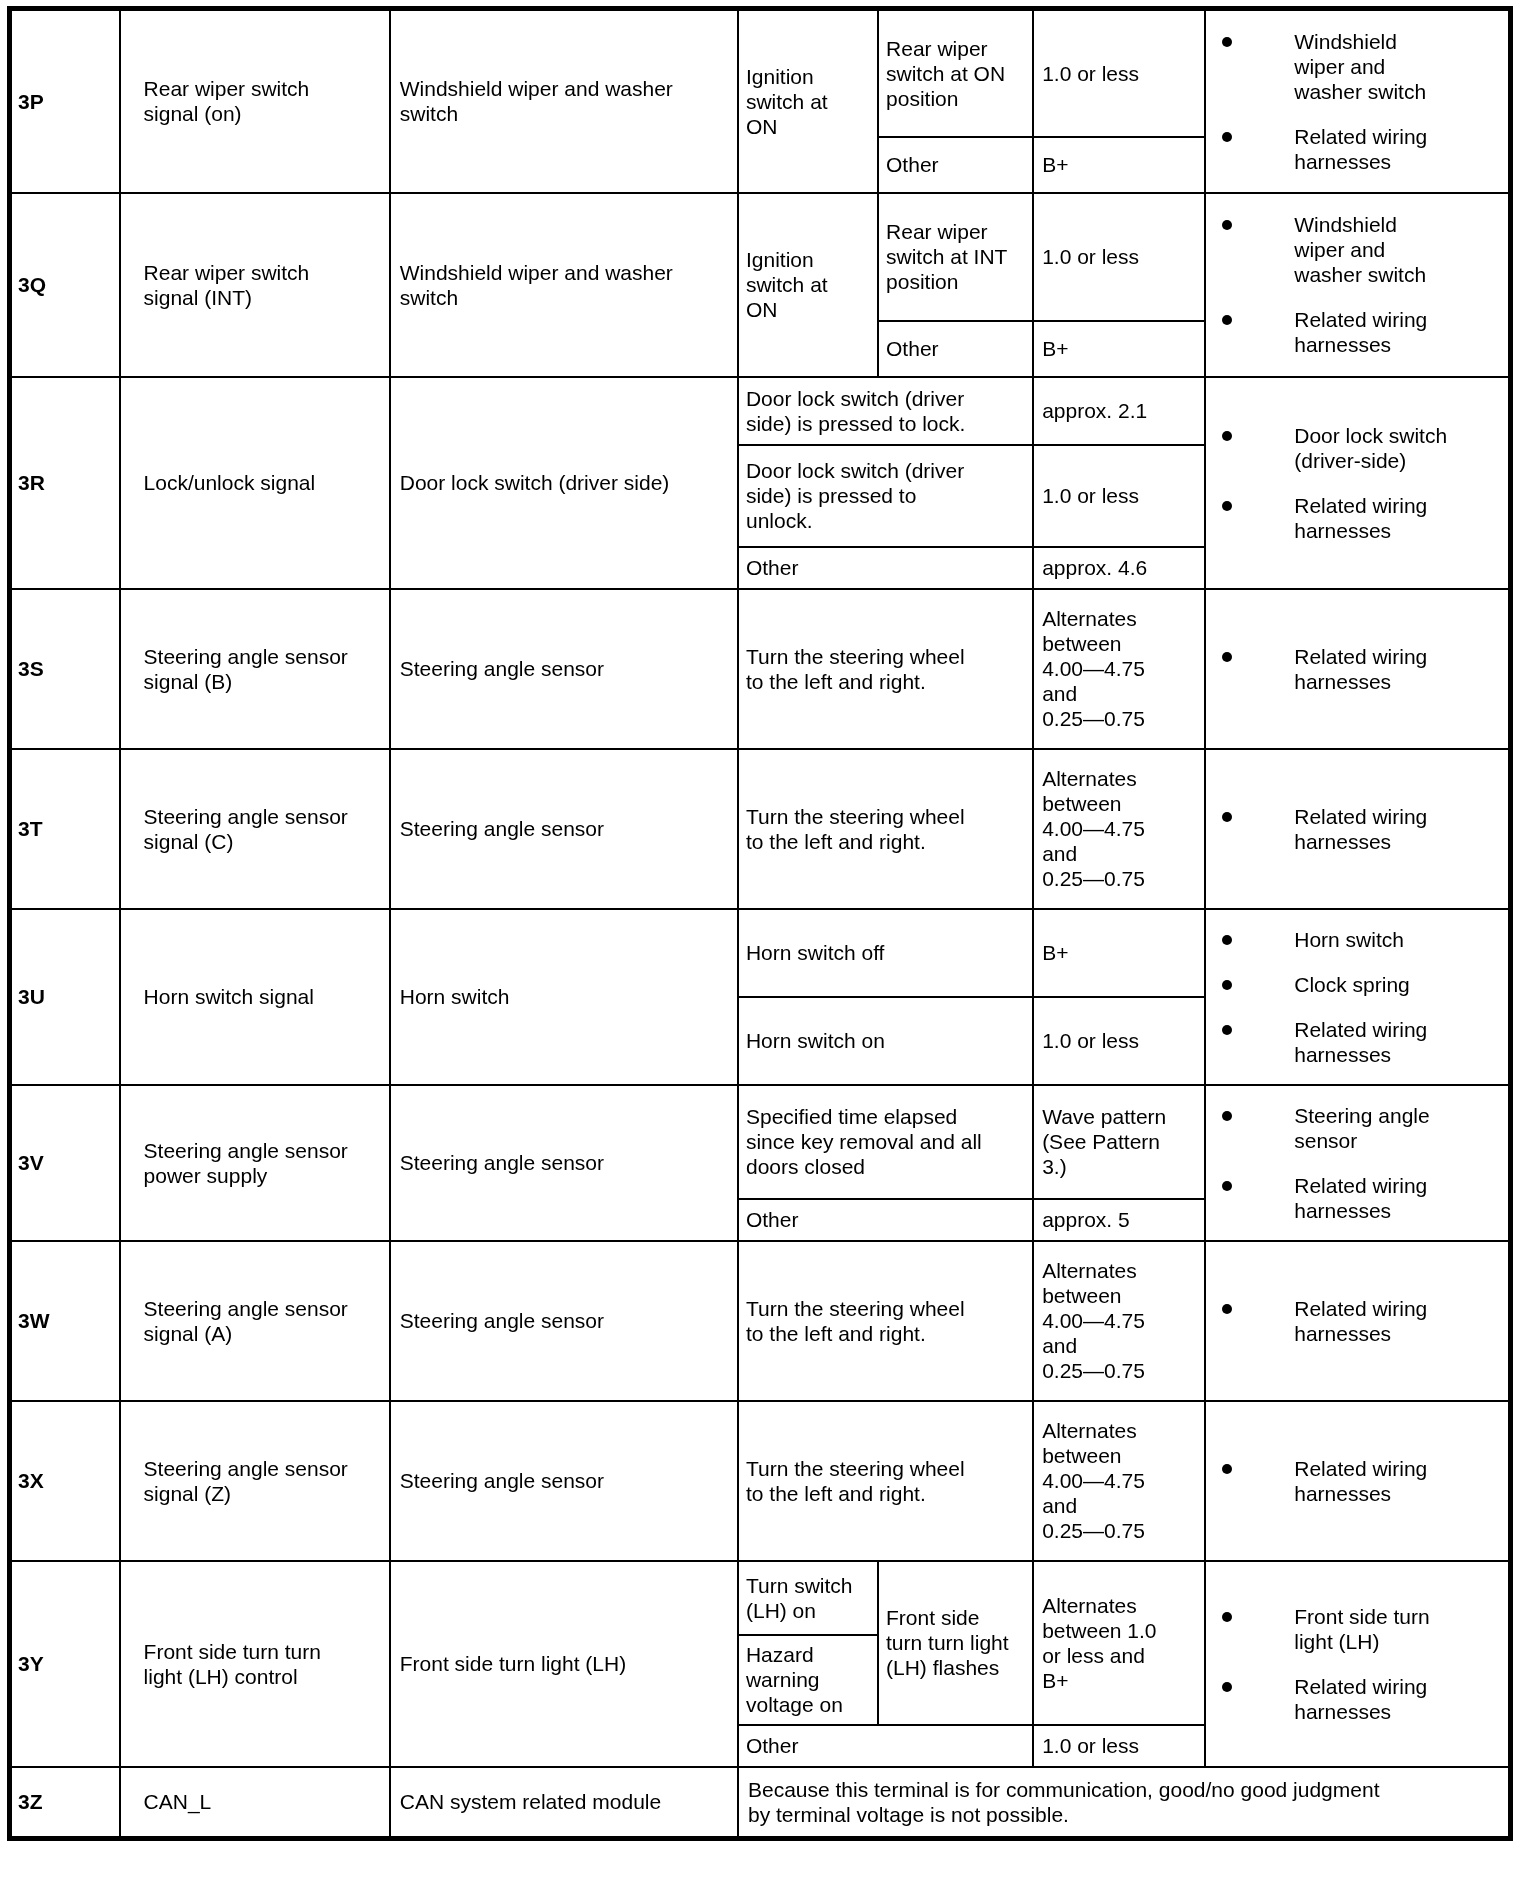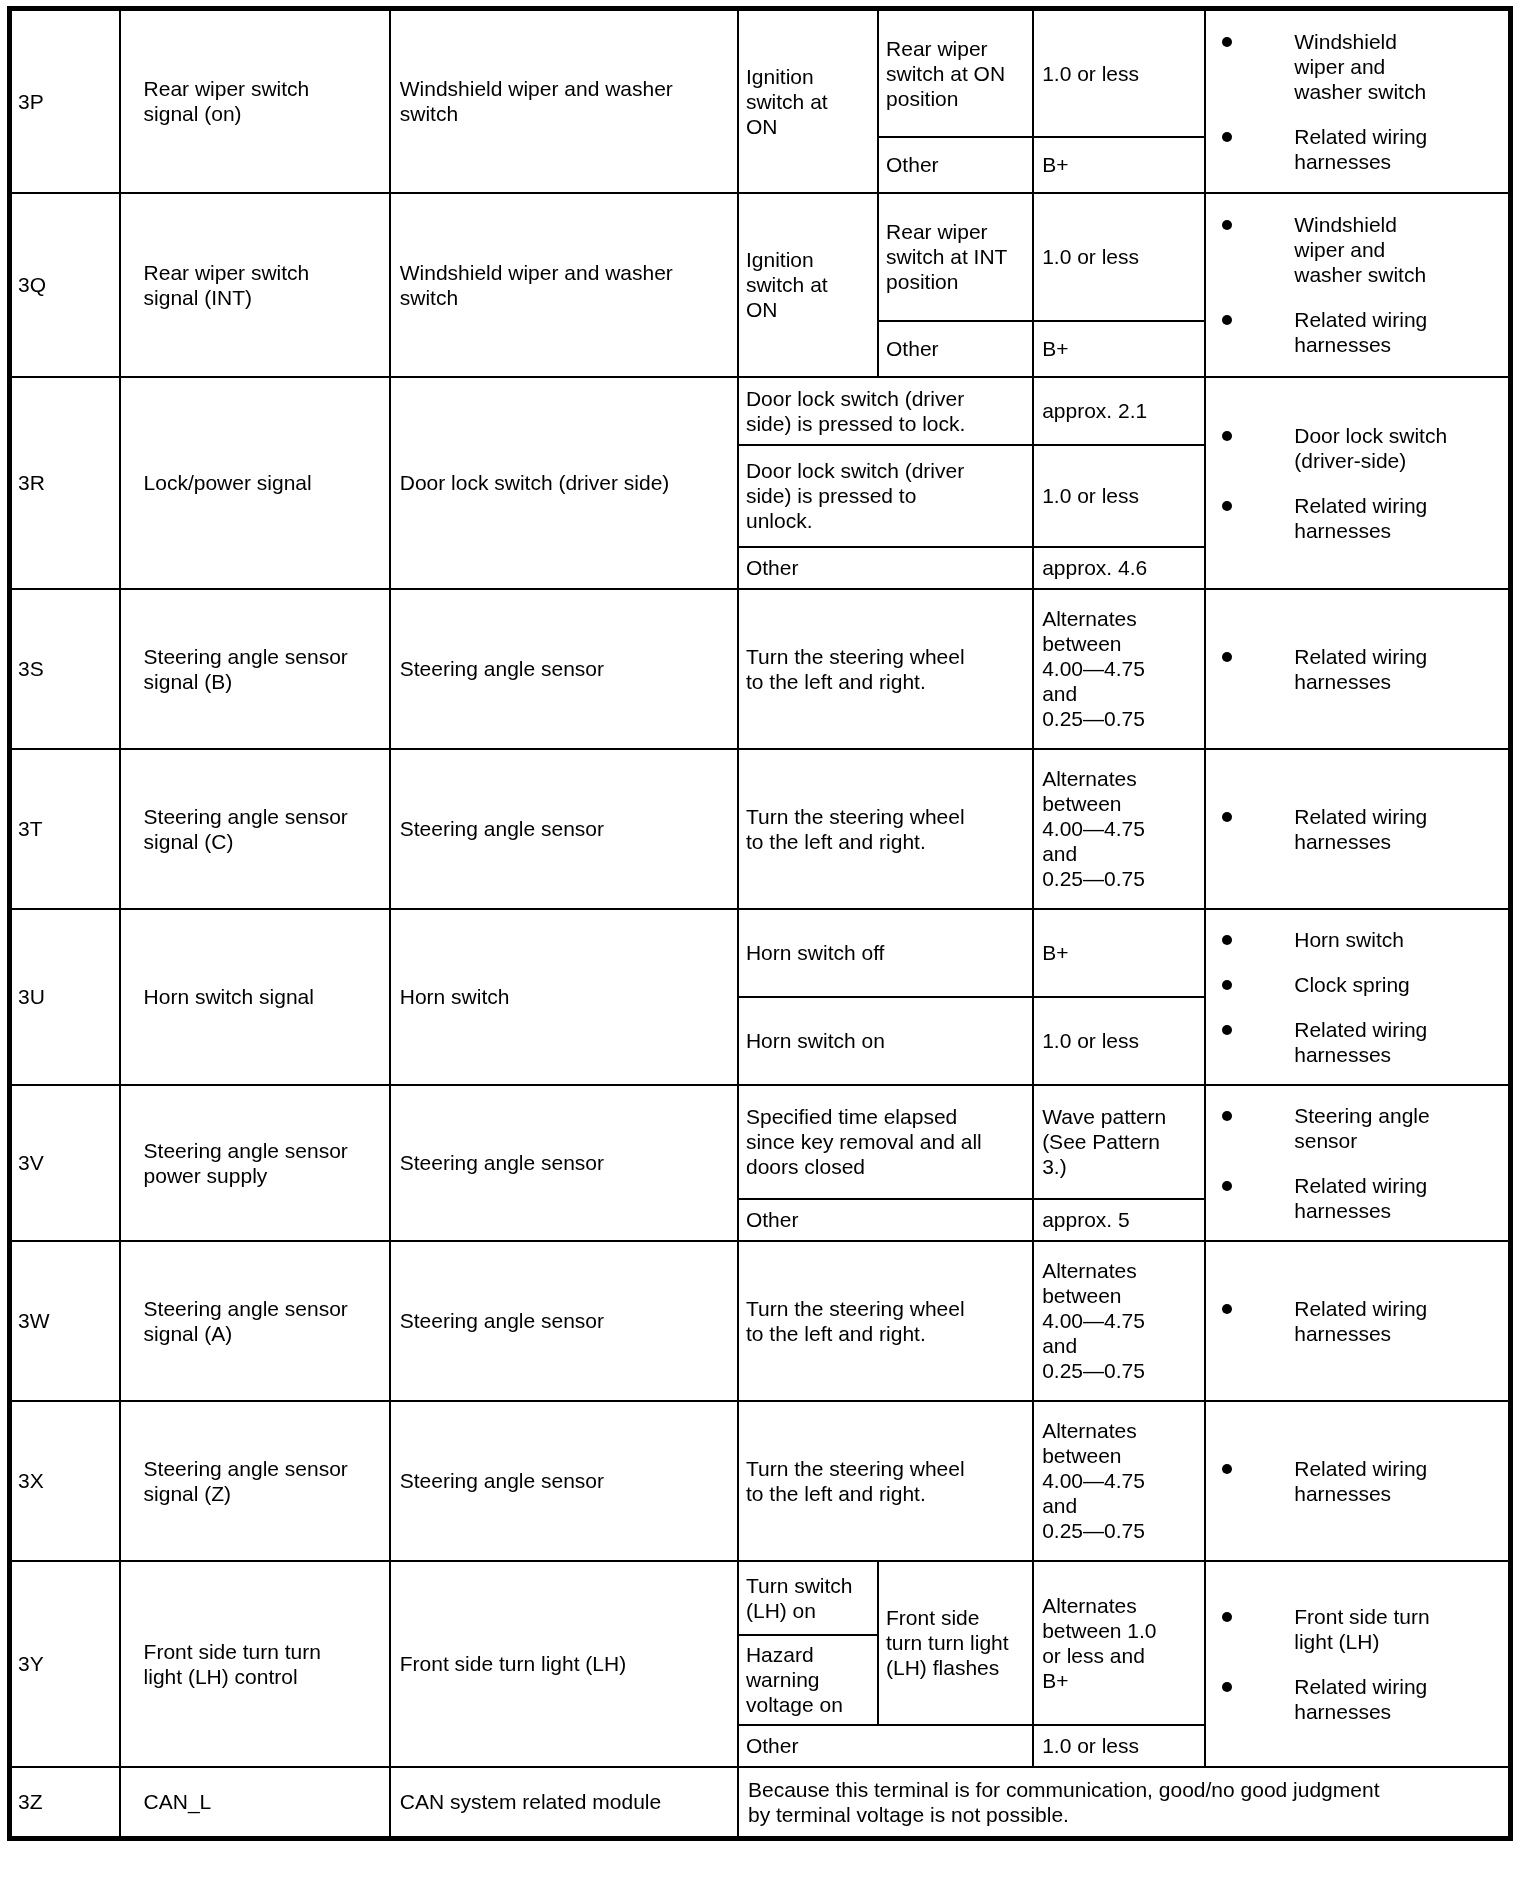--- a/index.html
+++ b/index.html
@@ -22,21 +22,21 @@
   td {
     border: 2px solid #000000;
     vertical-align: middle;
     padding: 4px 8px;
     font-size: 21px;
     line-height: 25px;
     color: #000000;
     overflow: hidden;
   }
   .txt { white-space: pre-line; }
-  .c-term { padding-left: 6px; }
+  .c-term { padding-left: 6px; font-weight: bold; }
   .c-sig  { padding-left: 23px; }
   .c-conn { padding-left: 9px; }
   .c-cond { padding-left: 7px; margin-left: 42px; }
   .c-volt { padding-left: 8px; }
   .c-note { padding-left: 9px; }
   .c-insp { padding-left: 16px; padding-right: 6px; }
   .insp-item { display: flex; align-items: flex-start; gap: 44px; }
   .insp-item + .insp-item { margin-top: 20px; }
   .bullet {
     width: 10px; height: 10px;
@@ -121,21 +121,21 @@
             </div>
     </td>
   </tr>
   <tr style="height:56px">
     <td class="c-cond"><span class="txt">Other</span></td>
     <td class="c-volt"><span class="txt">B+</span></td>
   </tr>
 
   <tr style="height:68px">
     <td class="c-term" rowspan="3"><span class="txt">3R</span></td>
-    <td class="c-sig" rowspan="3"><span class="txt">Lock/power signal</span></td>
+    <td class="c-sig" rowspan="3"><span class="txt">Lock/unlock signal</span></td>
     <td class="c-conn" rowspan="3"><span class="txt">Door lock switch (driver side)</span></td>
     <td class="c-cond" colspan="2"><span class="txt">Door lock switch (driver
 side) is pressed to lock.</span></td>
     <td class="c-volt"><span class="txt">approx. 2.1</span></td>
     <td class="c-insp" rowspan="3">
       <div class="insp-item">
               <span class="bullet"></span>
               <span class="txt">Door lock switch
 (driver-side)</span>
             </div>

